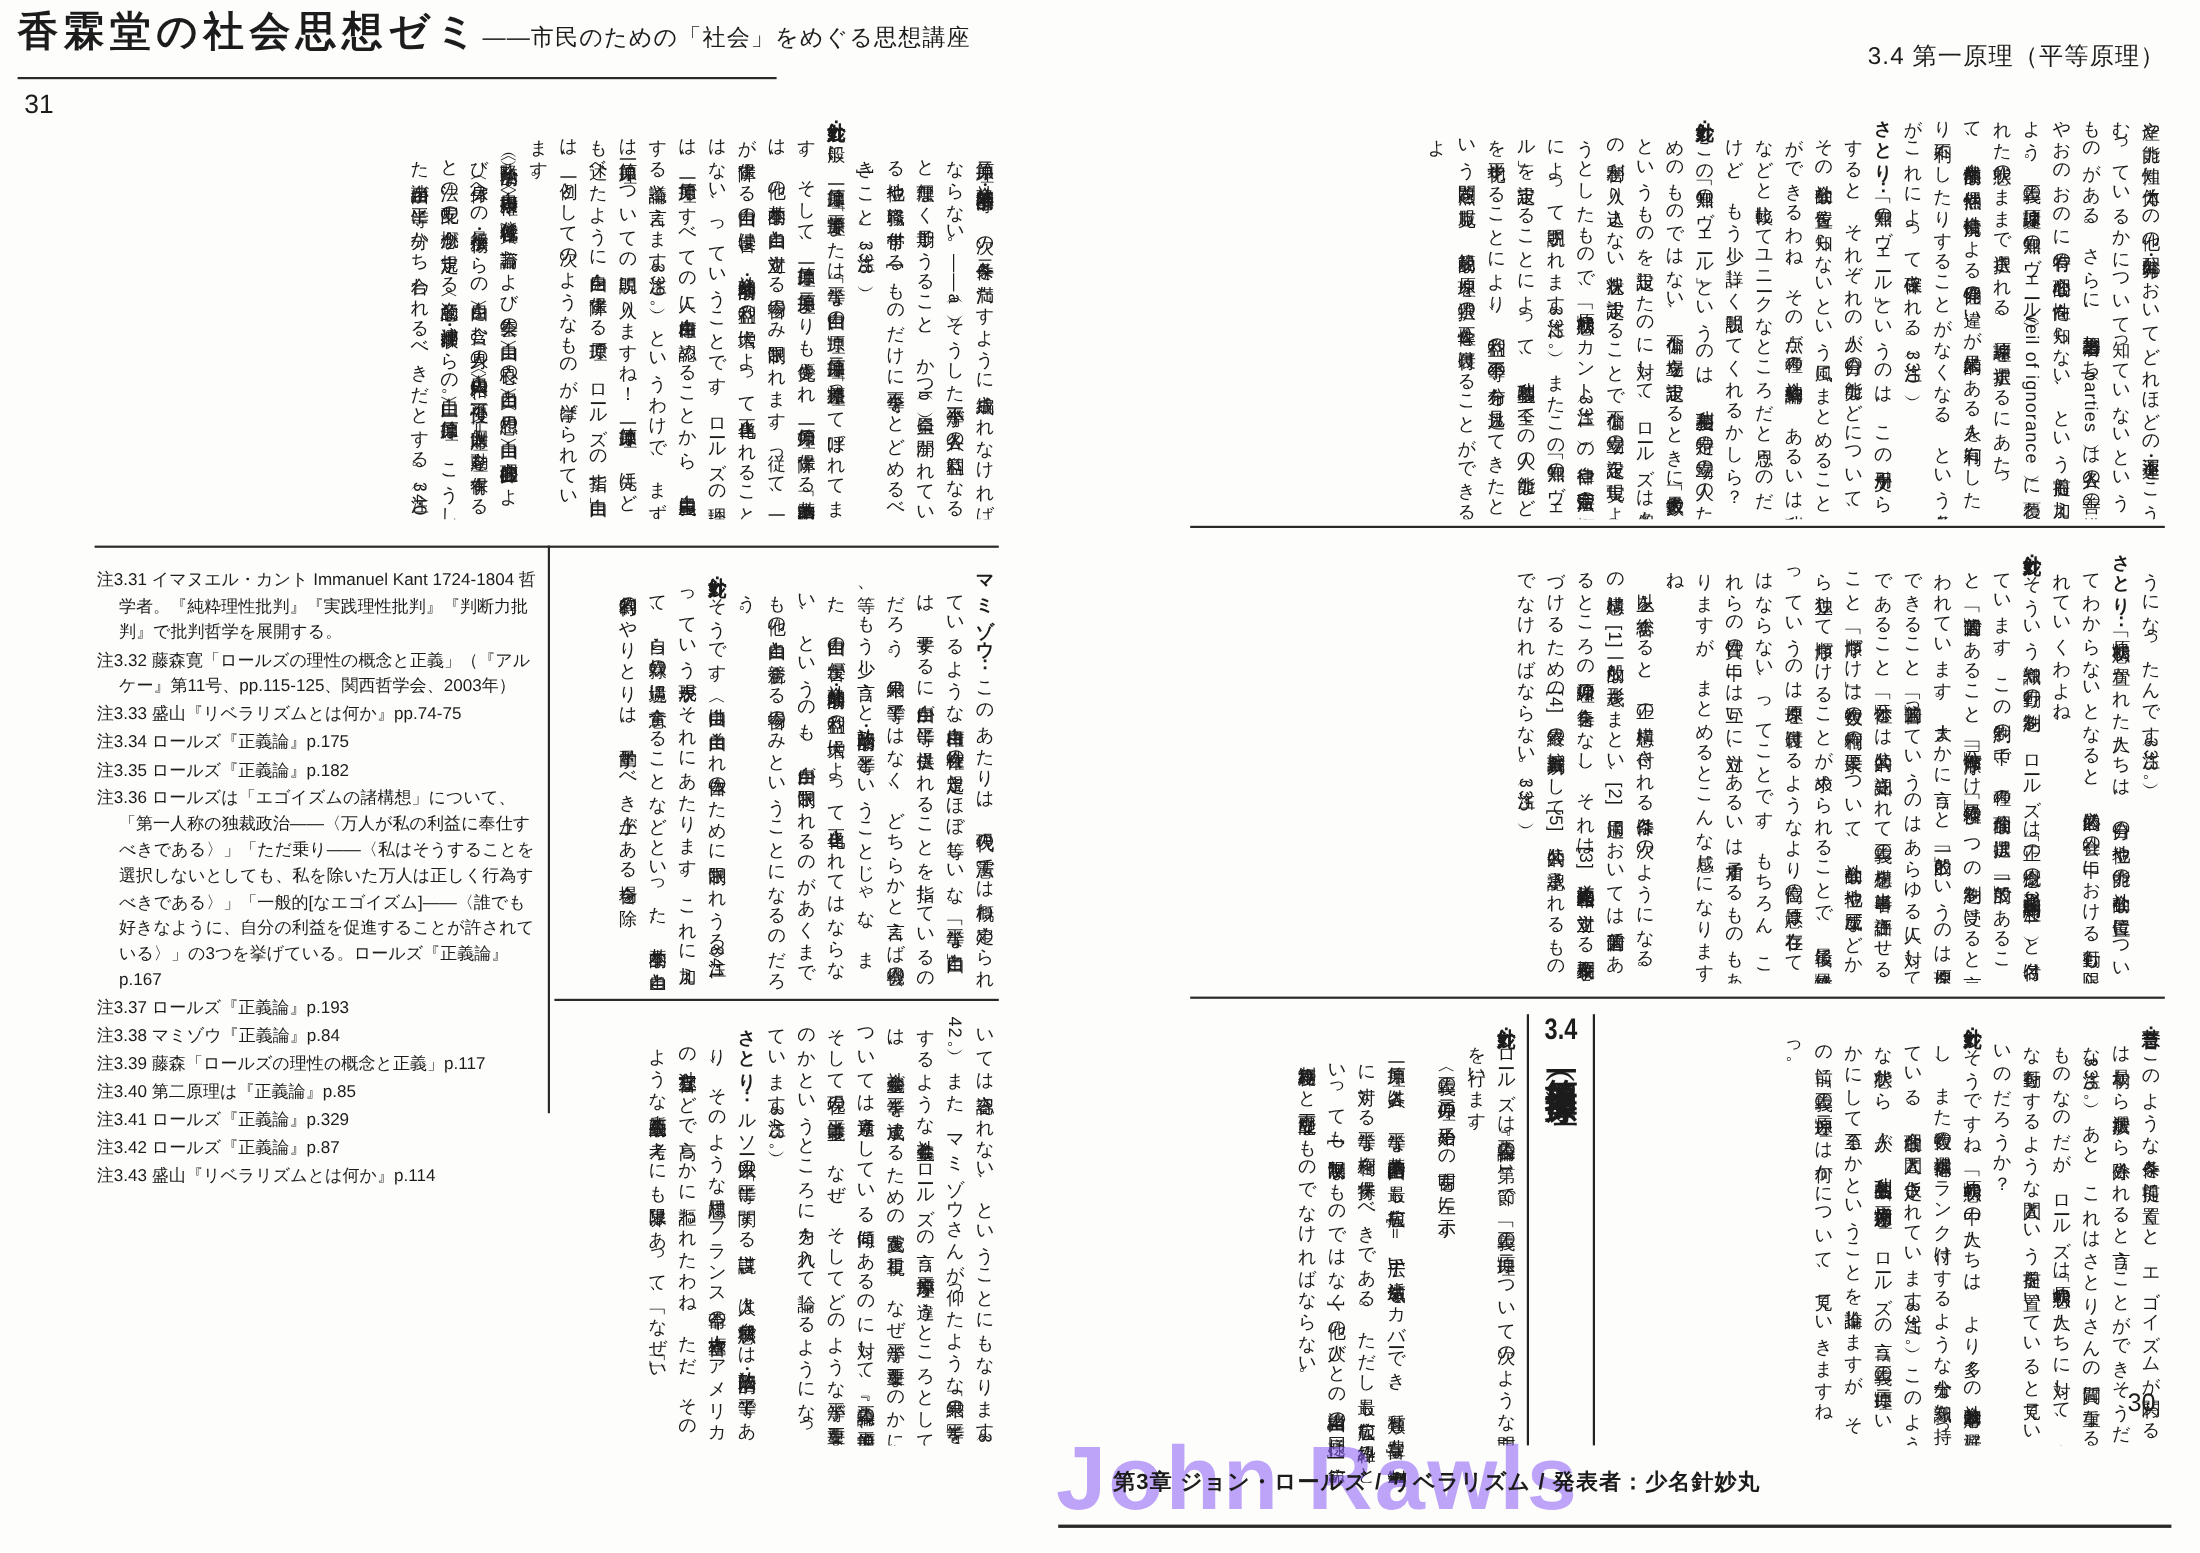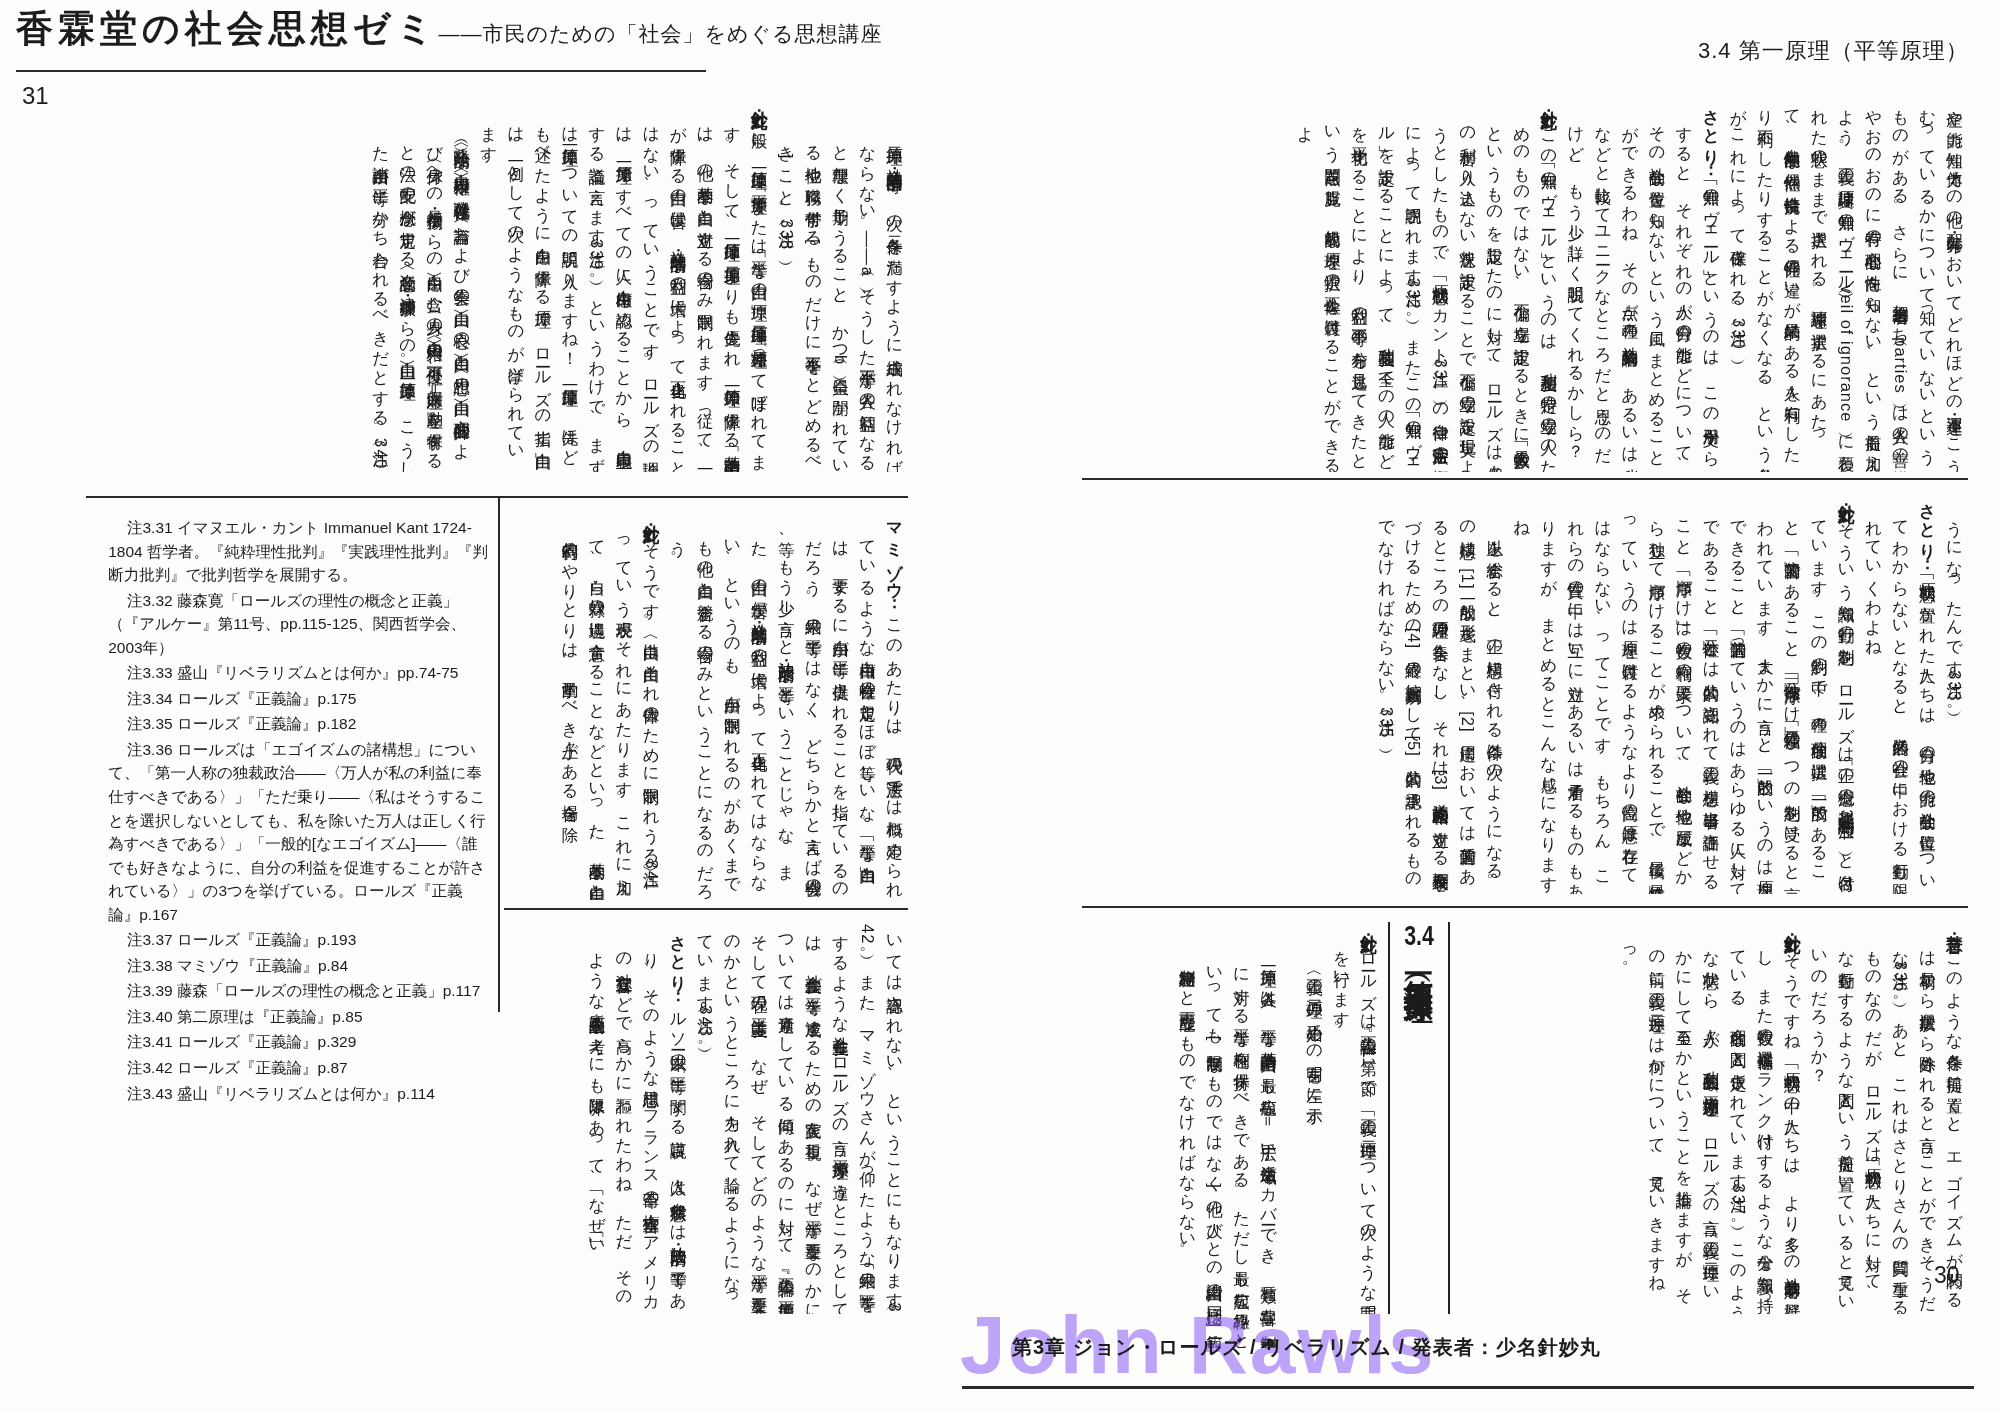--- a/index.html
+++ b/index.html
@@ -23,21 +23,21 @@
   .pagenum{position:absolute;font-size:24px;}
   #pnum-left{left:22px;top:82px;}
   #pnum-right{left:1934px;top:1262px;font-size:23px;}
   #sec-title{position:absolute;left:1388px;top:922px;height:392px;writing-mode:vertical-rl;
     border-left:2px solid #222;border-right:2px solid #222;padding:0 9px;overflow:hidden;}
   #sec-title .sec-num{font-size:27px;font-weight:bold;text-combine-upright:all;margin-bottom:8px;}
   #sec-title .sec-txt{font-size:29px;font-weight:bold;letter-spacing:2px;}
   #r-quote{padding-top:34px;}
   #footnotes{position:absolute;left:88px;top:516px;width:404px;font-size:15.5px;line-height:1.52;}
   .fn{margin:0 0 2px 0;padding-left:1.3em;text-indent:-1.3em;}
-  .fn-id{white-space:nowrap;margin-left:39px;}
+  .fn-id{white-space:nowrap;}
   #watermark{position:absolute;left:960px;top:1298px;font-size:82px;font-weight:bold;
     color:#8b5cf6;opacity:.55;letter-spacing:2px;z-index:0;white-space:nowrap;}
   #chapter-line{position:absolute;left:964px;top:1334px;font-size:20px;font-weight:600;
     letter-spacing:1px;z-index:1;white-space:nowrap;margin-left:48px;}
 </style>
 </head>
 <body>
 
 <div id="spread">
 

